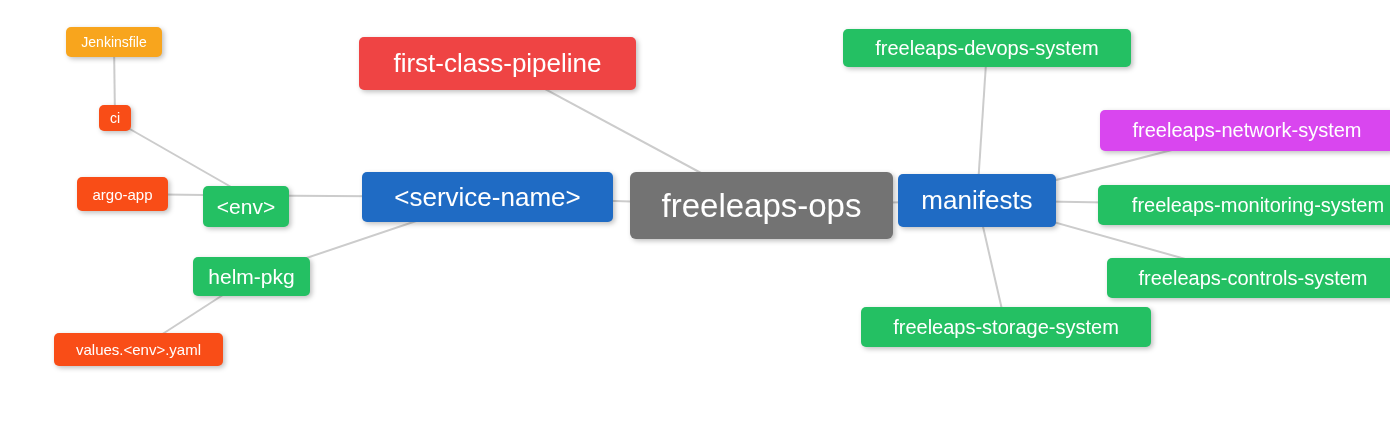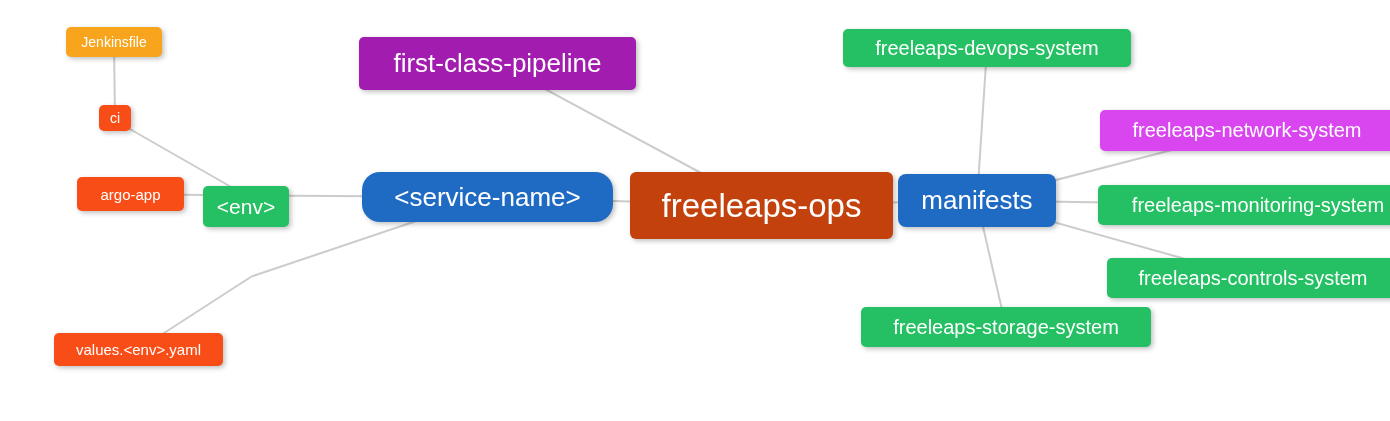--- a/index.html
+++ b/index.html
@@ -27,28 +27,28 @@
     color: #ffffff;
     border-radius: 5px;
     box-shadow: 2px 2px 5px rgba(0,0,0,0.25);
     white-space: nowrap;
     cursor: pointer;
     box-sizing: border-box;
   }
   
   #n-jenkinsfile   { left: 20px;   top: 27px;  width: 96px;  height: 30px; font-size: 14px; }
   #n-ci            { left: 53px;   top: 105px; width: 32px;  height: 26px; font-size: 14px; }
-  #n-argo-app      { left: 31px;   top: 177px; width: 107px;  height: 34px; font-size: 15px; }
+  #n-argo-app      { left: 31px;   top: 177px; width: 91px;  height: 34px; font-size: 15px; }
   #n-env           { left: 157px;  top: 186px; width: 86px;  height: 41px; font-size: 21px; }
   #n-helm-pkg      { left: 147px;  top: 257px; width: 117px; height: 39px; font-size: 21px; }
   #n-values        { left: 8px;    top: 333px; width: 169px; height: 33px; font-size: 15px; }
   #n-first-class   { left: 313px;  top: 37px;  width: 277px; height: 53px; font-size: 26px; }
   #n-service-name  { left: 316px;  top: 172px; width: 251px; height: 50px; font-size: 26px; }
   #n-root          { left: 584px;  top: 172px; width: 263px; height: 67px; font-size: 33px; border-radius: 6px; }
-  #n-manifests     { left: 852px;  top: 174px; width: 158px; height: 53px; font-size: 26px; border-radius: 8px; }
+  #n-manifests     { left: 852px;  top: 174px; width: 158px; height: 53px; font-size: 26px; }
   #n-devops        { left: 797px;  top: 29px;  width: 288px; height: 38px; font-size: 20px; text-align: right; }
   #n-network       { left: 1054px; top: 110px; width: 294px; height: 41px; font-size: 20px; }
   #n-monitoring    { left: 1052px; top: 185px; width: 320px; height: 40px; font-size: 20px; }
   #n-controls      { left: 1061px; top: 258px; width: 292px; height: 40px; font-size: 20px; }
   #n-storage       { left: 815px;  top: 307px; width: 290px; height: 40px; font-size: 20px; }
 </style>
 </head>
 <body>
 
 <div class="canvas">
@@ -71,28 +71,29 @@
     </svg>
 
   <div class="node" id="n-jenkinsfile" style="background-color: rgb(248, 165, 29);">Jenkinsfile</div>
 
   <div class="node" id="n-ci" style="background-color: rgb(249, 77, 23);">ci</div>
 
   <div class="node" id="n-argo-app" style="background-color: rgb(249, 77, 23);">argo-app</div>
 
   <div class="node" id="n-env" style="background-color: rgb(36, 192, 99);">&lt;env&gt;</div>
 
+  <div class="node" id="n-helm-pkg" style="background-color: rgb(36, 192, 99);">helm-pkg</div>
 
   <div class="node" id="n-values" style="background-color: rgb(249, 77, 23);">values.&lt;env&gt;.yaml</div>
 
-  <div class="node" id="n-first-class" style="background-color: #a21caf;">first-class-pipeline</div>
+  <div class="node" id="n-first-class" style="background-color: #ef4444;">first-class-pipeline</div>
 
-  <div class="node" id="n-service-name" style="background-color: rgb(31, 107, 196); border-radius: 18px;">&lt;service-name&gt;</div>
+  <div class="node" id="n-service-name" style="background-color: rgb(31, 107, 196);">&lt;service-name&gt;</div>
 
-  <div class="node" id="n-root" style="background-color: #c2410c;">freeleaps-ops</div>
+  <div class="node" id="n-root" style="background-color: #737373;">freeleaps-ops</div>
 
   <div class="node" id="n-manifests" style="background-color: rgb(31, 107, 196);">manifests</div>
 
   <div class="node" id="n-devops" style="background-color: rgb(36, 192, 99);">freeleaps-devops-system</div>
 
   <div class="node" id="n-network" style="background-color: #d946ef;">freeleaps-network-system</div>
 
   <div class="node" id="n-monitoring" style="background-color: rgb(36, 192, 99);">freeleaps-monitoring-system</div>
 
   <div class="node" id="n-controls" style="background-color: rgb(36, 192, 99);">freeleaps-controls-system</div>

